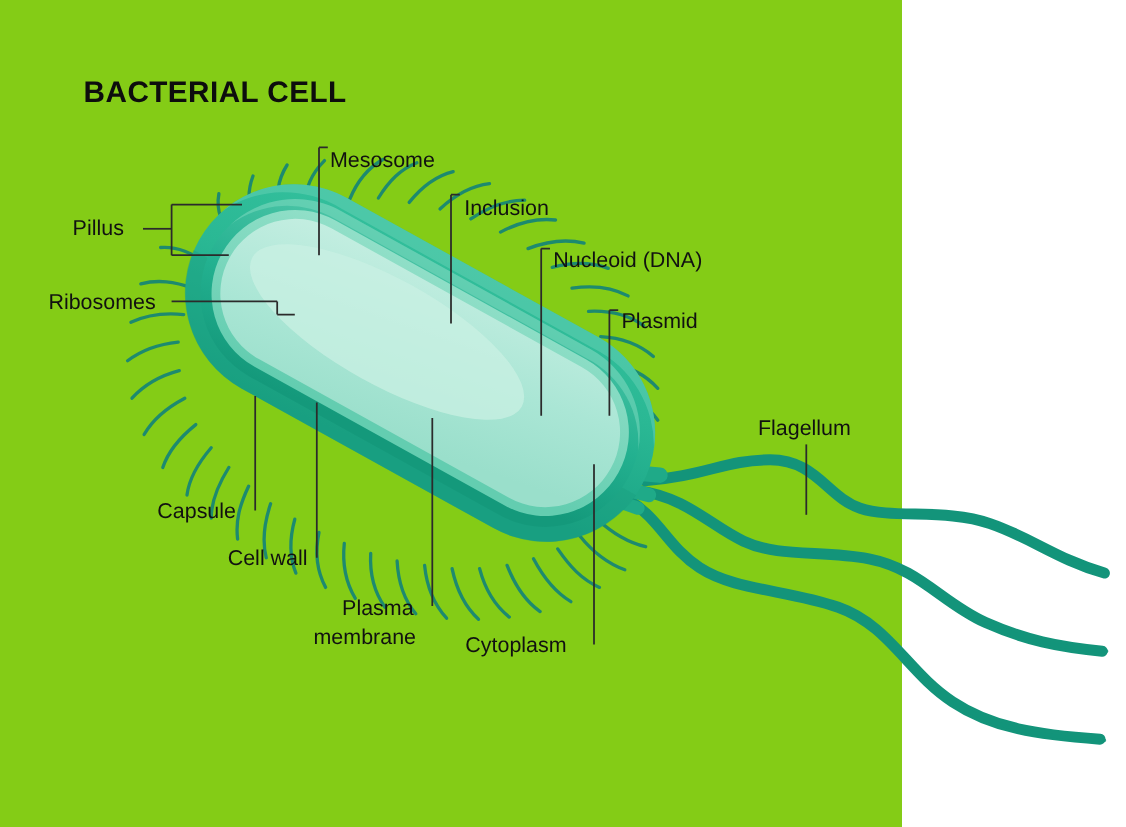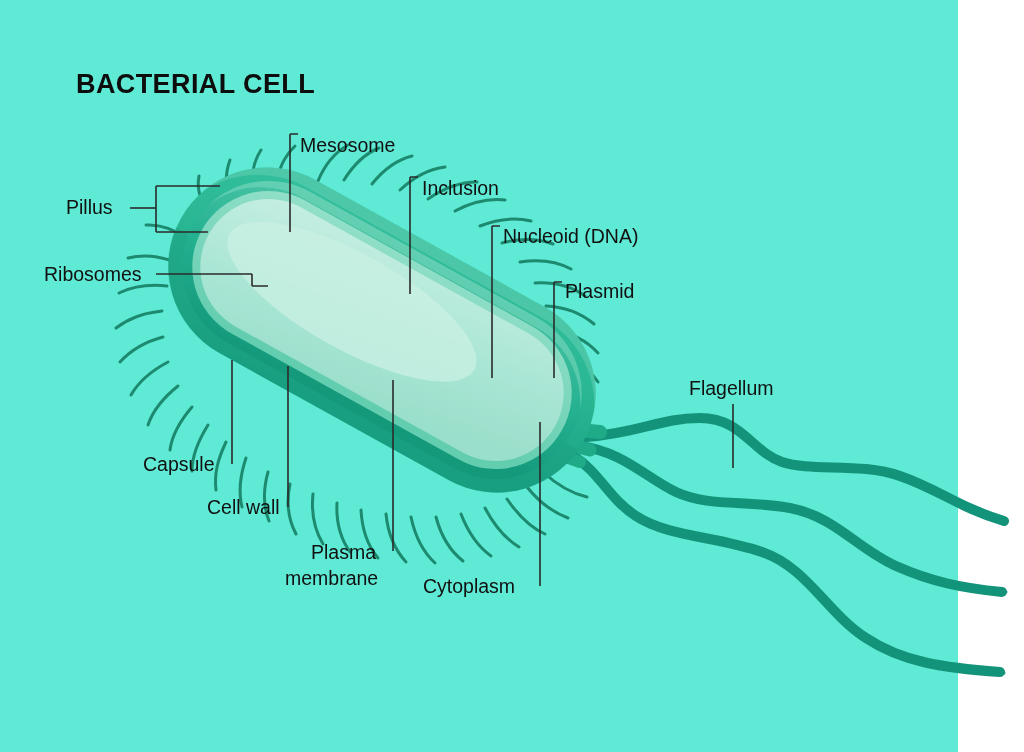--- a/index.html
+++ b/index.html
@@ -10,23 +10,23 @@
   }
   body {
     width: 1024px;
     height: 752px;
     overflow: hidden;
     font-family: "Liberation Sans", sans-serif;
     position: relative;
   }
   #stage {
     position: relative;
-    width: 958px;
+    width: 820px;
     height: 752px;
-    background: #5eead4;
+    background: #84cc16;
   }
   #diagram-svg {
     position: absolute;
     left: 0;
     top: 0;
     width: 1024px;
     height: 752px;
     display: block;
   }
   .title-text {

